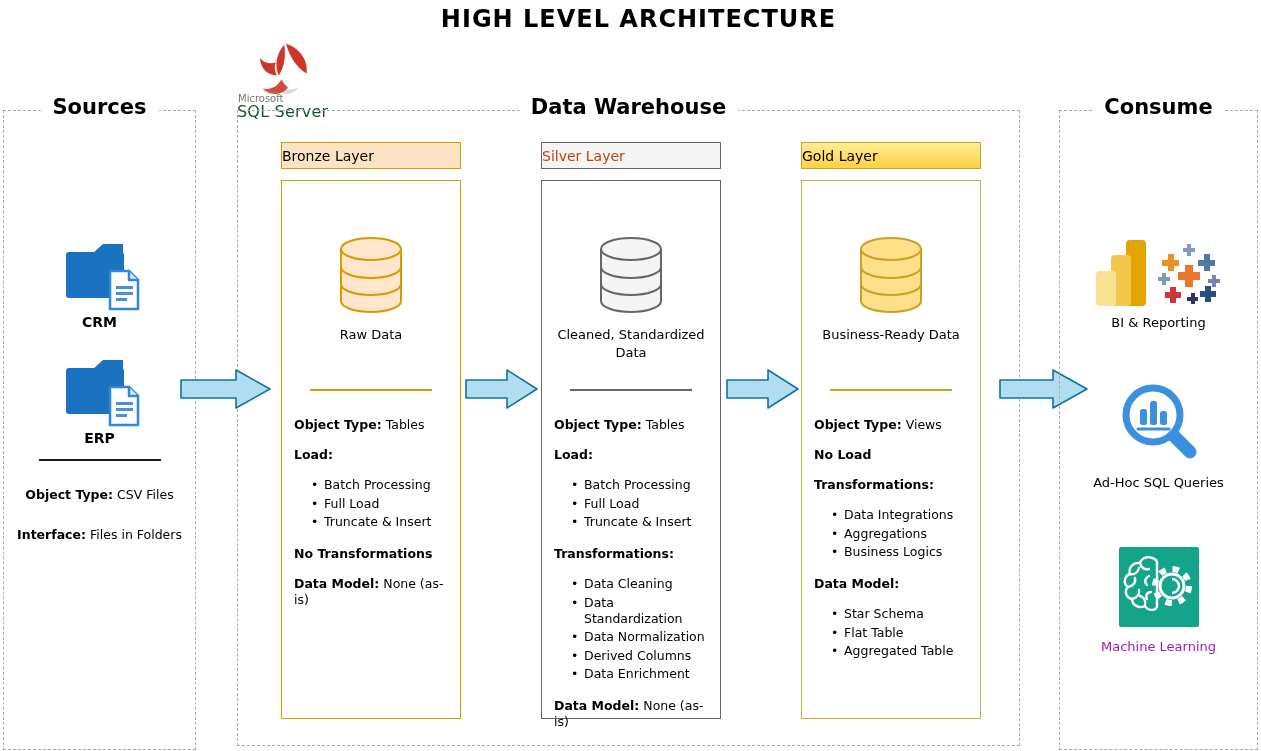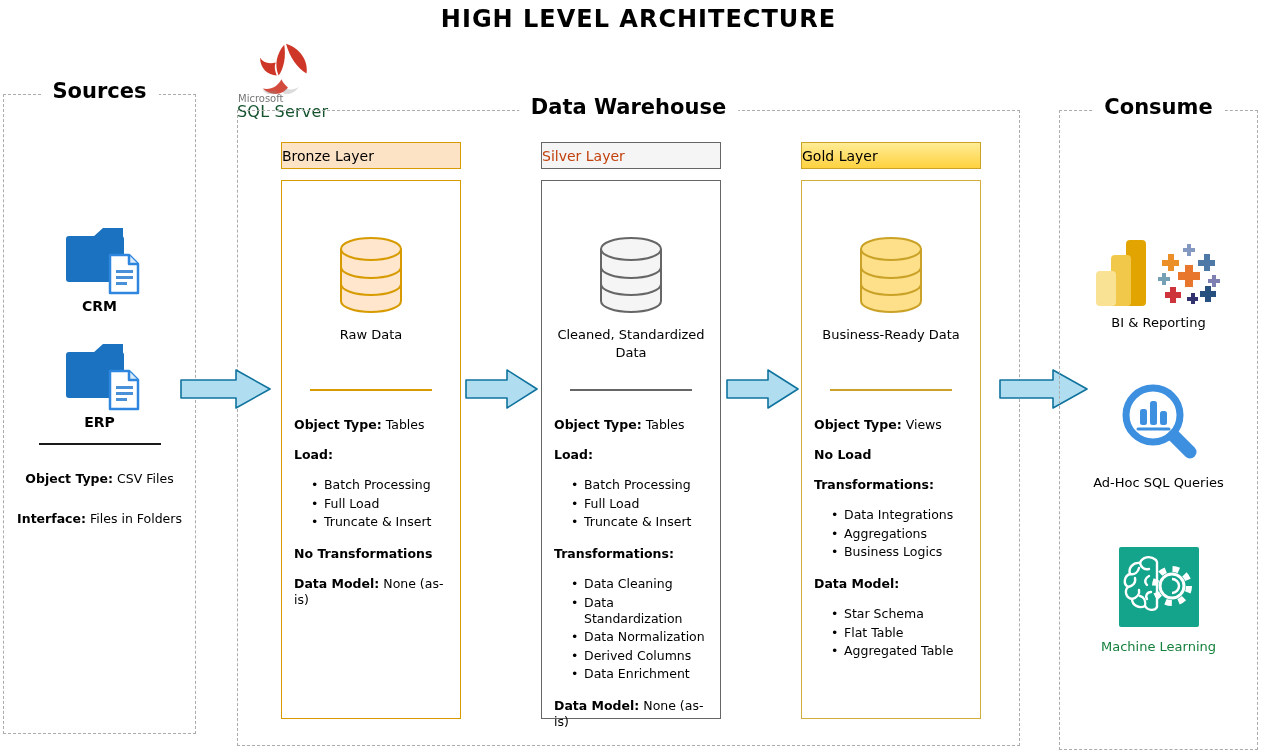--- a/index.html
+++ b/index.html
@@ -10,21 +10,21 @@
   .page-title{
     position:absolute;top:5px;left:0;width:100%;text-align:center;
     font-size:24px;font-weight:bold;letter-spacing:1px;margin-left:8px;
   }
   
   .group{position:absolute;border:1.5px dashed #ABABAB;box-sizing:border-box;}
   .group-label{
     position:absolute;top:-16px;left:50%;transform:translateX(-50%);
     background:#fff;padding:0 12px;font-size:21px;font-weight:bold;white-space:nowrap;
   }
-  #src-box{left:3px;top:94px;width:193px;height:640px;}
+  #src-box{left:3px;top:110px;width:193px;height:640px;}
   #dw-box{left:237px;top:110px;width:783px;height:636px;}
   #consume-box{left:1059px;top:110px;width:199px;height:640px;}
 
   
   .sql-logo{position:absolute;left:237px;top:42px;width:110px;}
   .sql-logo .vendor{font-size:10px;color:#777;line-height:1;margin-left:1px;}
   .sql-logo .product{font-size:16px;color:#14532d;line-height:1.05;letter-spacing:.2px;}
   .sql-logo svg{display:block;margin-left:18px;}
 
   
@@ -64,21 +64,21 @@
   .rows li{position:relative;margin:2.5px 0;padding-right:4px;}
   .rows li::before{content:"\2022";position:absolute;left:-13px;}
 
   
   .flow-arrow{position:absolute;top:368px;}
   .flow-arrow polygon{fill:#B1DDF0;stroke:#10739E;stroke-width:1.6;stroke-linejoin:round;}
 
   
   .consume-item{position:absolute;left:0;width:100%;text-align:center;}
   .consume-label{font-size:13px;margin-top:8px;}
-  .ml-label{color:#15803d;}
+  .ml-label{color:#a21caf;}
   .icon-row{display:flex;justify-content:center;align-items:flex-end;gap:10px;}
   .ml-tile{
     display:inline-block;width:80px;height:80px;background:#14A38B;border-radius:2px;
   }
 </style>
 </head>
 <body>
 
 <div class="page-title">HIGH LEVEL ARCHITECTURE</div>
 

